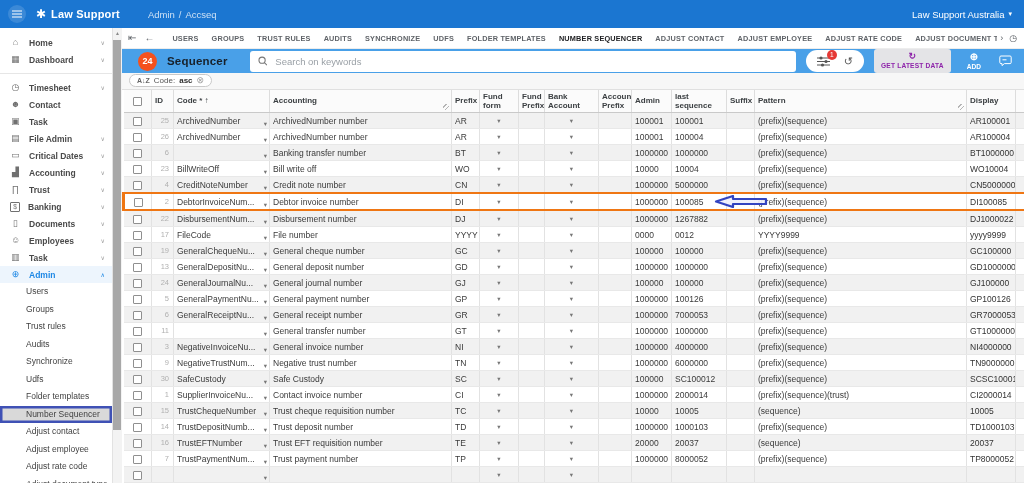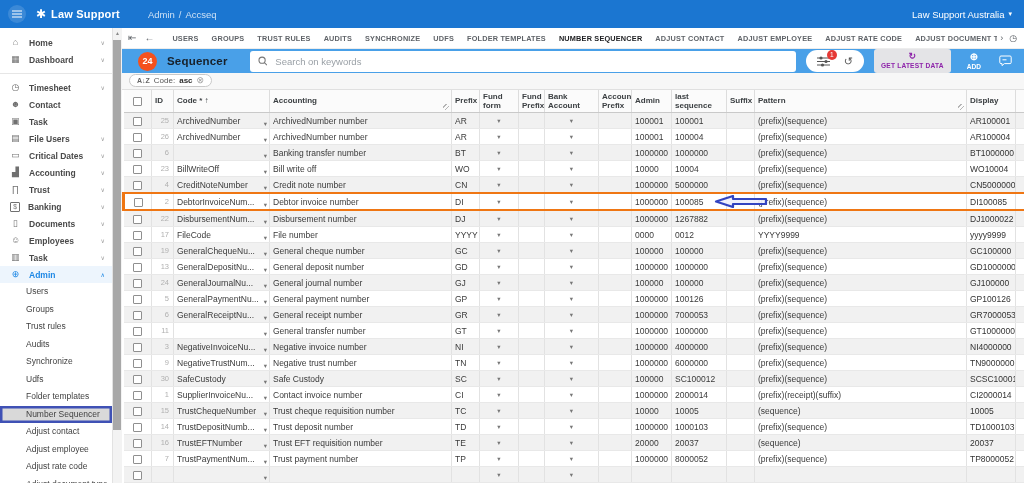--- a/index.html
+++ b/index.html
@@ -148,21 +148,21 @@
           <div class="nav-item">
             <span class="nav-icon">☻</span>
             <span class="nav-label">Contact</span>
           </div>
           <div class="nav-item">
             <span class="nav-icon">▣</span>
             <span class="nav-label">Task</span>
           </div>
           <div class="nav-item">
             <span class="nav-icon">▤</span>
-            <span class="nav-label">File Users</span>
+            <span class="nav-label">File Admin</span>
             <span class="nav-chev">∨</span>
           </div>
           <div class="nav-item">
             <span class="nav-icon">▭</span>
             <span class="nav-label">Critical Dates</span>
             <span class="nav-chev">∨</span>
           </div>
           <div class="nav-item">
             <span class="nav-icon">▟</span>
             <span class="nav-label">Accounting</span>
@@ -568,21 +568,21 @@
               <td class="c-last">1000000</td>
               <td class="c-suf"></td>
               <td class="c-pat">(prefix)(sequence)</td>
               <td class="c-disp">GT1000000</td>
               <td class="c-end"></td>
             </tr>
             <tr>
               <td class="c-cb"><span class="cbx"></span></td>
               <td class="c-id">3</td>
               <td class="c-code">NegativeInvoiceNu...<span class="dd">▾</span></td>
-              <td class="c-desc">Negative invoice number</td>
+              <td class="c-desc">General invoice number</td>
               <td class="c-prefix">NI</td>
               <td class="c-ff"><span class="dd">▾</span></td>
               <td class="c-fp"></td>
               <td class="c-ba"><span class="dd">▾</span></td>
               <td class="c-ap"></td>
               <td class="c-seed">1000000</td>
               <td class="c-last">4000000</td>
               <td class="c-suf"></td>
               <td class="c-pat">(prefix)(sequence)</td>
               <td class="c-disp">NI4000000</td>
@@ -628,21 +628,21 @@
               <td class="c-code">SupplierInvoiceNu...<span class="dd">▾</span></td>
               <td class="c-desc">Contact invoice number</td>
               <td class="c-prefix">CI</td>
               <td class="c-ff"><span class="dd">▾</span></td>
               <td class="c-fp"></td>
               <td class="c-ba"><span class="dd">▾</span></td>
               <td class="c-ap"></td>
               <td class="c-seed">1000000</td>
               <td class="c-last">2000014</td>
               <td class="c-suf"></td>
-              <td class="c-pat">(prefix)(receipt)(suffix)</td>
+              <td class="c-pat">(prefix)(sequence)(trust)</td>
               <td class="c-disp">CI2000014</td>
               <td class="c-end"></td>
             </tr>
             <tr>
               <td class="c-cb"><span class="cbx"></span></td>
               <td class="c-id">15</td>
               <td class="c-code">TrustChequeNumber<span class="dd">▾</span></td>
               <td class="c-desc">Trust cheque requisition number</td>
               <td class="c-prefix">TC</td>
               <td class="c-ff"><span class="dd">▾</span></td>

